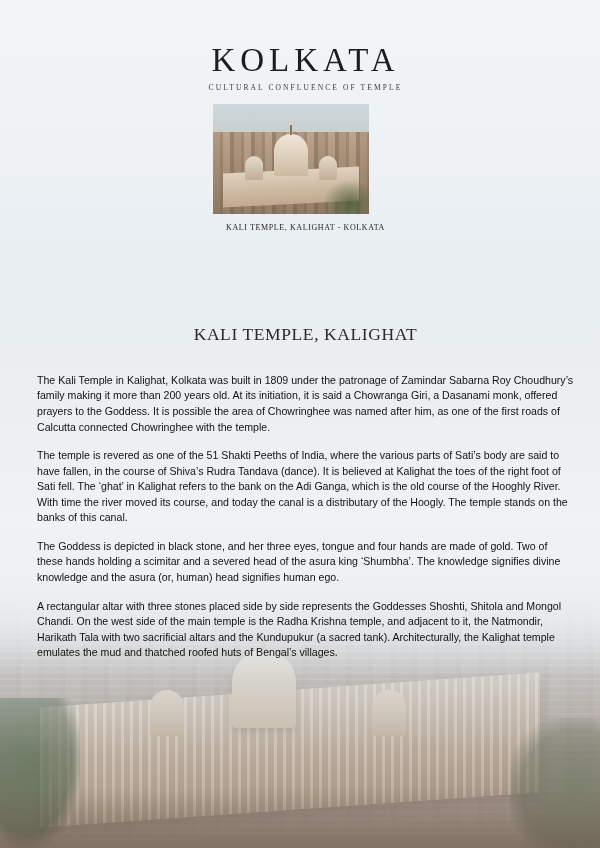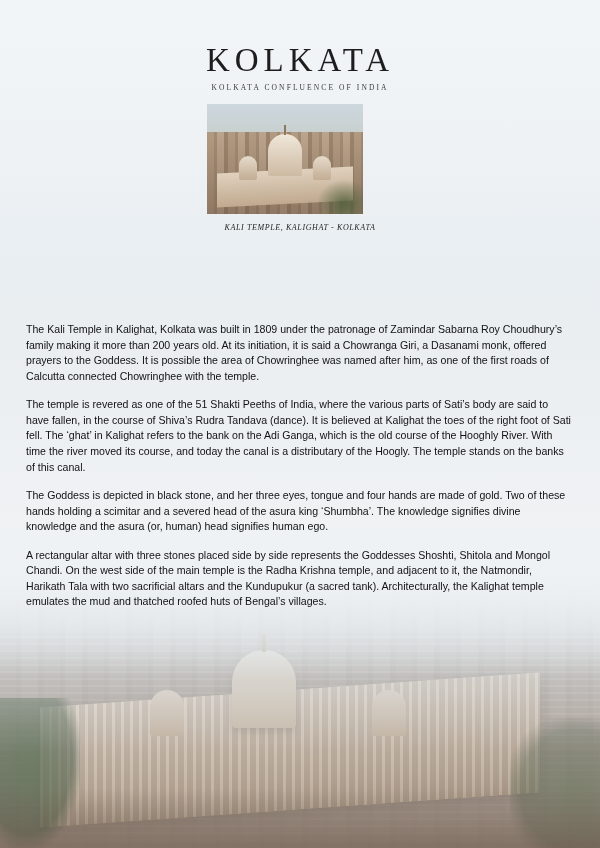--- a/index.html
+++ b/index.html
@@ -147,20 +147,21 @@
     bottom: 0;
     width: 110px;
     height: 130px;
     background: radial-gradient(ellipse at 60% 55%, rgba(86,96,66,0.7), rgba(70,80,55,0.45) 60%, rgba(70,80,55,0) 78%);
   }
 
   
   .content {
     position: relative;
     z-index: 20;
+    margin-left: 11px;
   }
 
   .masthead {
     text-align: center;
     padding-top: 44px;
   }
   .brand-title {
     font-family: "Liberation Serif", serif;
     font-size: 33px;
     letter-spacing: 5px;
@@ -171,21 +172,20 @@
     font-family: "Liberation Serif", serif;
     font-size: 7.5px;
     letter-spacing: 2.1px;
     color: #3a3a3a;
     margin-top: 6px;
   }
 
   .thumb-wrap {
     width: 186px;
     margin: 12px auto 0;
-    font-style: italic;
   }
   .thumb {
     position: relative;
     width: 156px;
     height: 110px;
     overflow: hidden;
     background: linear-gradient(to bottom, #b9c6cf 0%, #c9b9a6 38%, #b09madd 100%);
     background: linear-gradient(to bottom, #b9c6cf 0%, #bfae9b 38%, #a08a74 100%);
   }
   .thumb .t-sky {
@@ -280,37 +280,38 @@
     <div class="right-tree"></div>
     <div class="foreground-dark"></div>
     <div class="sky"></div>
     <div class="haze"></div>
   </div>
 
   <div class="content">
 
     <div class="masthead">
       <div class="brand-title">KOLKATA</div>
-      <div class="brand-sub">KOLKATA CONFLUENCE OF INDIA</div>
+      <div class="brand-sub">CULTURAL CONFLUENCE OF TEMPLE</div>
 
       <div class="thumb-wrap">
         <div class="thumb">
           <div class="t-sky"></div>
           <div class="t-city"></div>
           <div class="t-roof"></div>
           <div class="t-side l"></div>
           <div class="t-side r"></div>
           <div class="t-tower"></div>
           <div class="t-green"></div>
         </div>
         <div class="thumb-caption">KALI TEMPLE, KALIGHAT - KOLKATA</div>
       </div>
     </div>
 
     <div class="doc-title">
+      <div>KALI TEMPLE, KALIGHAT</div>
     </div>
 
     <div class="body-copy">
       <p>The Kali Temple in Kalighat, Kolkata was built in 1809 under the patronage of Zamindar Sabarna Roy Choudhury’s family making it more than 200 years old. At its initiation, it is said a Chowranga Giri, a Dasanami monk, offered prayers to the Goddess. It is possible the area of Chowringhee was named after him, as one of the first roads of Calcutta connected Chowringhee with the temple.</p>
       <p>The temple is revered as one of the 51 Shakti Peeths of India, where the various parts of Sati’s body are said to have fallen, in the course of Shiva’s Rudra Tandava (dance). It is believed at Kalighat the toes of the right foot of Sati fell. The ‘ghat’ in Kalighat refers to the bank on the Adi Ganga, which is the old course of the Hooghly River.  With time the river moved its course, and today the canal is a distributary of the Hoogly. The temple stands on the banks of this canal.</p>
       <p>The Goddess is depicted in black stone, and her three eyes, tongue and four hands are made of gold. Two of these hands holding a scimitar and a severed head of the asura king ‘Shumbha’. The knowledge signifies divine knowledge and the asura (or, human) head signifies human ego.</p>
       <p>A rectangular altar with three stones placed side by side represents the Goddesses Shoshti, Shitola and Mongol Chandi. On the west side of the main temple is the Radha Krishna temple, and adjacent to it, the Natmondir, Harikath Tala with two sacrificial altars and the Kundupukur (a sacred tank).  Architecturally, the Kalighat temple emulates the mud and thatched roofed huts of Bengal’s villages.</p>
     </div>
 
   </div>

